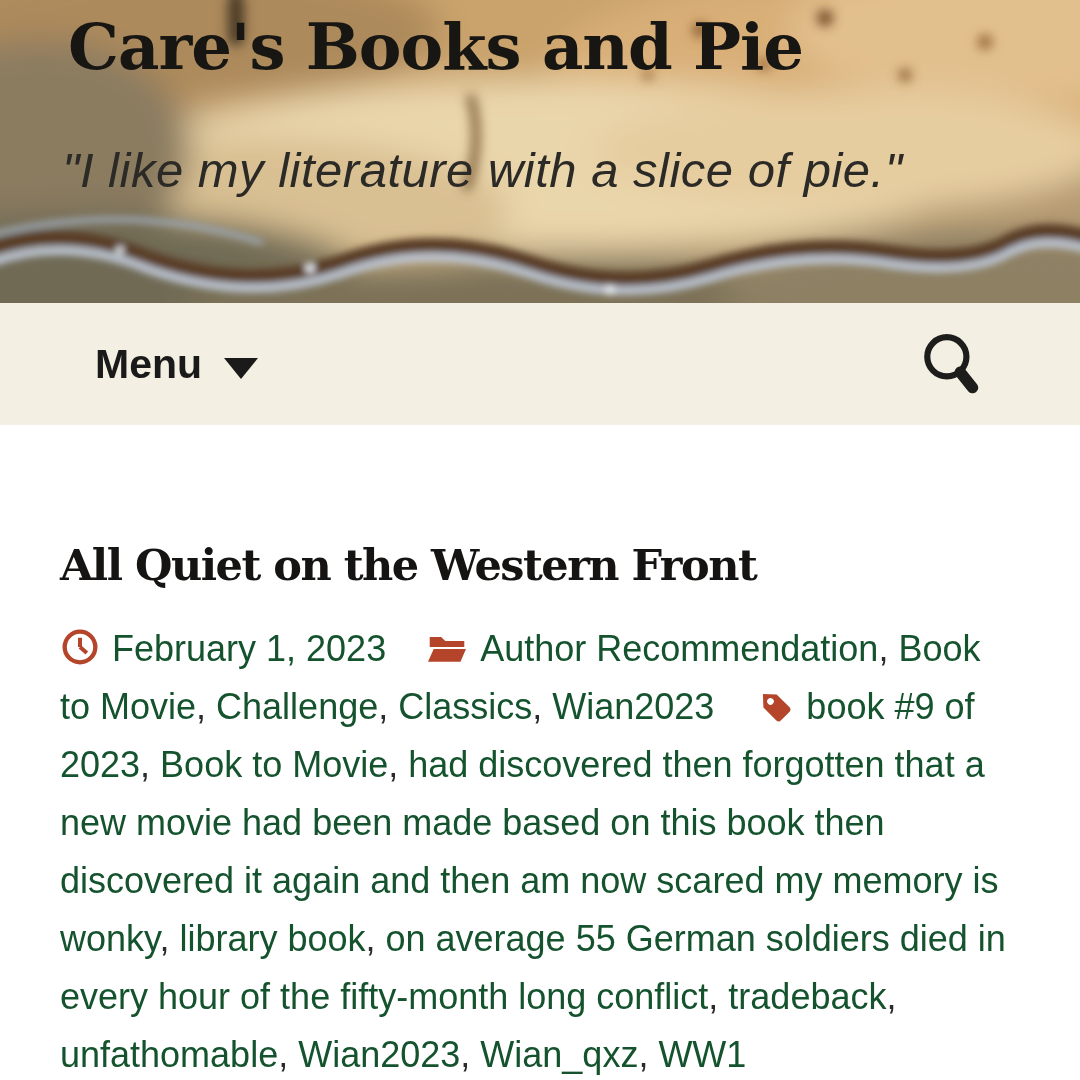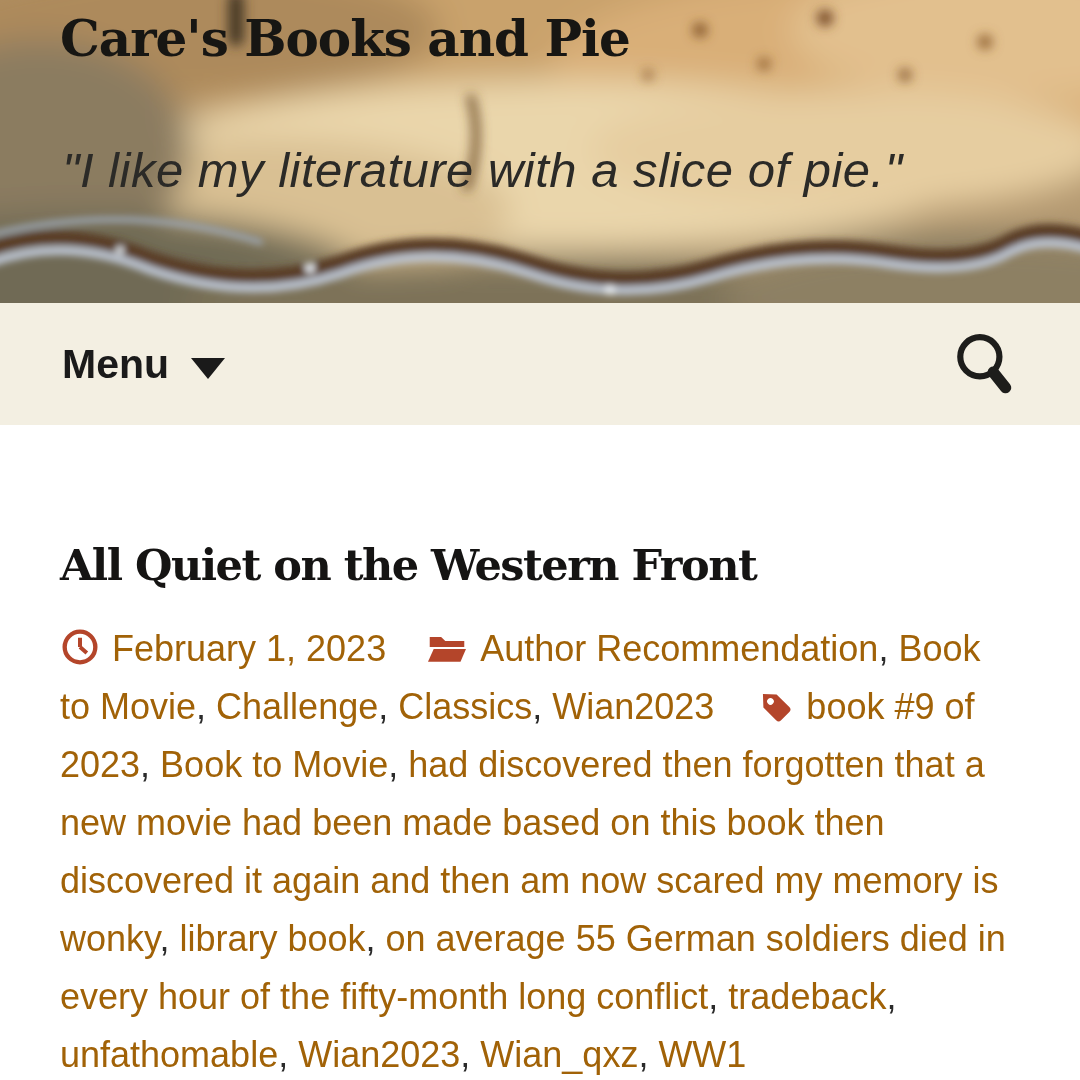--- a/index.html
+++ b/index.html
@@ -6,34 +6,34 @@
   html,body{margin:0;padding:0;}
   body{
     width:1080px;height:1080px;overflow:hidden;background:#ffffff;
     font-family:"Liberation Sans",sans-serif;
     -webkit-font-smoothing:antialiased;
   }
   
   .site-header{position:relative;height:303px;overflow:hidden;background:#b59a72;}
   .header-img{position:absolute;inset:0;width:100%;height:100%;display:block;}
   .site-title{
-    position:absolute;left:60px;top:10px;margin:0;
-    font-family:"DejaVu Serif",serif;font-weight:700;font-size:50px;line-height:1.15;
+    position:absolute;left:68px;top:10px;margin:0;
+    font-family:"DejaVu Serif",serif;font-weight:700;font-size:64px;line-height:1.15;
     color:#171613;letter-spacing:-1px;
   }
   .site-title a{color:inherit;text-decoration:none;}
   .site-tagline{
     position:absolute;left:62px;top:122px;margin:0;max-width:880px;
     font-family:"Liberation Sans",sans-serif;font-style:italic;font-weight:300;
     font-size:49px;line-height:96px;color:#2b2a27;letter-spacing:0.5px;
   }
   
   .menu-bar{
     height:122px;background:#f3efe2;box-sizing:border-box;
-    display:flex;align-items:center;justify-content:space-between;padding:0 62px;
+    display:flex;align-items:center;justify-content:space-between;padding:0 95px;
   }
   .menu-toggle{
     display:flex;align-items:center;gap:22px;background:none;border:0;padding:0;cursor:pointer;
     font-family:"Liberation Sans",sans-serif;font-weight:700;font-size:41px;color:#1a1a1a;
   }
   .menu-caret{
     width:0;height:0;border-left:17px solid transparent;border-right:17px solid transparent;
     border-top:21px solid #1a1a1a;margin-top:8px;
   }
   .search-btn{background:none;border:0;padding:0;cursor:pointer;line-height:0;}
@@ -42,21 +42,21 @@
   .post-title{
     margin:0;font-family:"DejaVu Serif",serif;font-weight:700;font-size:43px;line-height:1.05;
     color:#151413;letter-spacing:-1.5px;
   }
   .entry-meta{
     margin:32px 0 0;font-size:36px;line-height:58px;color:#2b2b2b;
     font-family:"Liberation Sans",sans-serif;
   }
   .meta-group{margin-right:40px;}
   .meta-icon{vertical-align:-6px;margin-right:12px;}
-  a.meta-link{color:#a16207;text-decoration:none;}
+  a.meta-link{color:#14532d;text-decoration:none;}
   .sep{color:#2b2b2b;}
 </style>
 </head>
 <body>
 
 <header class="site-header">
   <svg class="header-img" viewBox="0 0 1080 303" preserveAspectRatio="none" aria-hidden="true">
     <defs>
       <filter id="b16" x="-40%" y="-40%" width="180%" height="180%">
           <feGaussianBlur stdDeviation="16"></feGaussianBlur>

